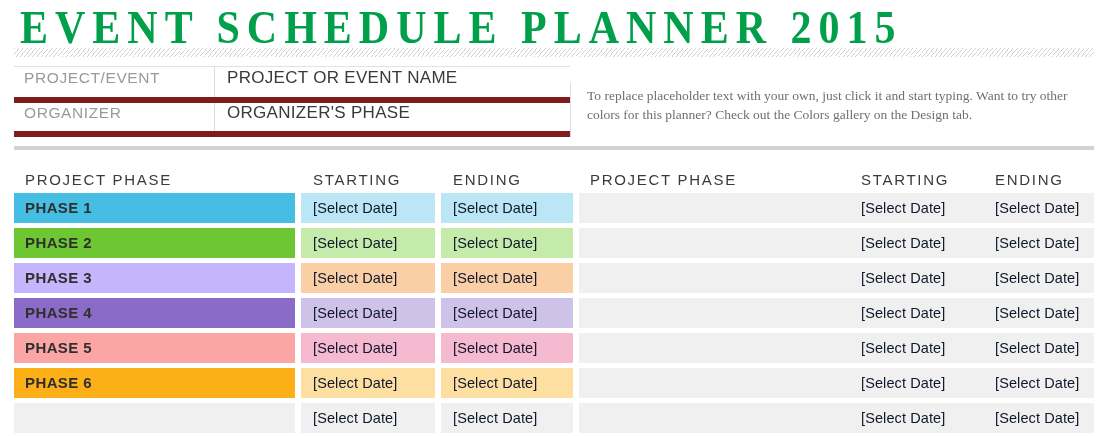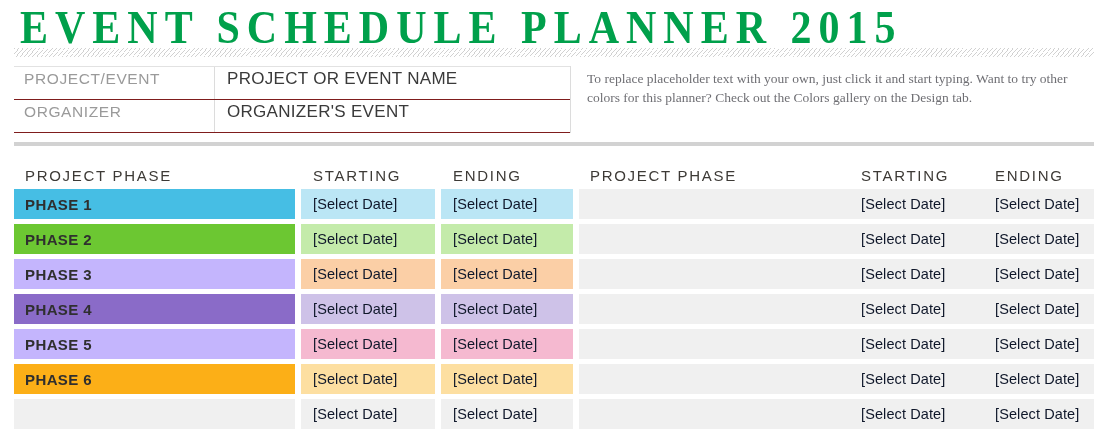--- a/index.html
+++ b/index.html
@@ -53,21 +53,21 @@
   }
   .info-table {
     width: 556px;
     flex: 0 0 556px;
     border-collapse: collapse;
   }
   .info-table tr { height: 33px; }
   .info-table td {
     padding: 0 0 8px 10px;
     vertical-align: middle;
-    border-bottom: 1px solid #7f1d1d;
+    border-bottom: 6px solid #7f1d1d;
   }
   .info-table tr:first-child td { border-top: 1px solid #e2e2e2; }
   .info-label {
     width: 190px;
     color: #9a9a9a;
     font-size: 15.5px;
     letter-spacing: 0.6px;
   }
   .info-value {
     color: #3a3a3a;
@@ -77,20 +77,21 @@
     padding-left: 12px !important;
   }
   .tip-box {
     flex: 1 1 auto;
     border-left: 1px solid #dcdcdc;
     padding: 3px 6px 0 16px;
     font-family: "Liberation Serif", "DejaVu Serif", serif;
     font-size: 13.5px;
     line-height: 19px;
     color: #6f6f74;
+    margin-top: 17px;
   }
 
   
   .section-rule {
     margin: 9px 14px 0 14px;
     height: 4px;
     background: #d2d2d2;
   }
 
   
@@ -164,21 +165,21 @@
 
 <div class="info-wrap">
   <table class="info-table">
     <tbody>
       <tr>
         <td class="info-label">PROJECT/EVENT</td>
         <td class="info-value">PROJECT OR EVENT NAME</td>
       </tr>
       <tr>
         <td class="info-label">ORGANIZER</td>
-        <td class="info-value">ORGANIZER'S EVENT</td>
+        <td class="info-value">ORGANIZER'S PHASE</td>
       </tr>
     </tbody>
   </table>
   <div class="tip-box">To replace placeholder text with your own, just click it and start typing. Want to try other colors for this planner? Check out the Colors gallery on the Design tab.</div>
 </div>
 
 <div class="section-rule"></div>
 
 <div class="schedule">
 
@@ -273,21 +274,21 @@
         <div class="cell c-bigap" style="background: transparent;"></div>
         <div class="cell c-phase-r" style="background: rgb(240, 240, 240);"></div>
         <div class="cell c-startcol-r" style="background: rgb(240, 240, 240);">
           <span class="date-text">[Select Date]</span>
         </div>
         <div class="cell c-endcol-r" style="background: rgb(240, 240, 240);">
           <span class="date-text">[Select Date]</span>
         </div>
       </div>
       <div class="grid-row">
-        <div class="cell c-phase-l" style="background: #c4b5fd;">
+        <div class="cell c-phase-l" style="background: #fca5a5;">
           <span class="phase-label">PHASE 5</span>
         </div>
         <div class="cell c-start-l" style="background: transparent;"></div>
         <div class="cell c-startcol" style="background: rgb(245, 185, 208);">
           <span class="date-text">[Select Date]</span>
         </div>
         <div class="cell c-gap" style="background: transparent;"></div>
         <div class="cell c-endcol" style="background: rgb(245, 185, 208);">
           <span class="date-text">[Select Date]</span>
         </div>

